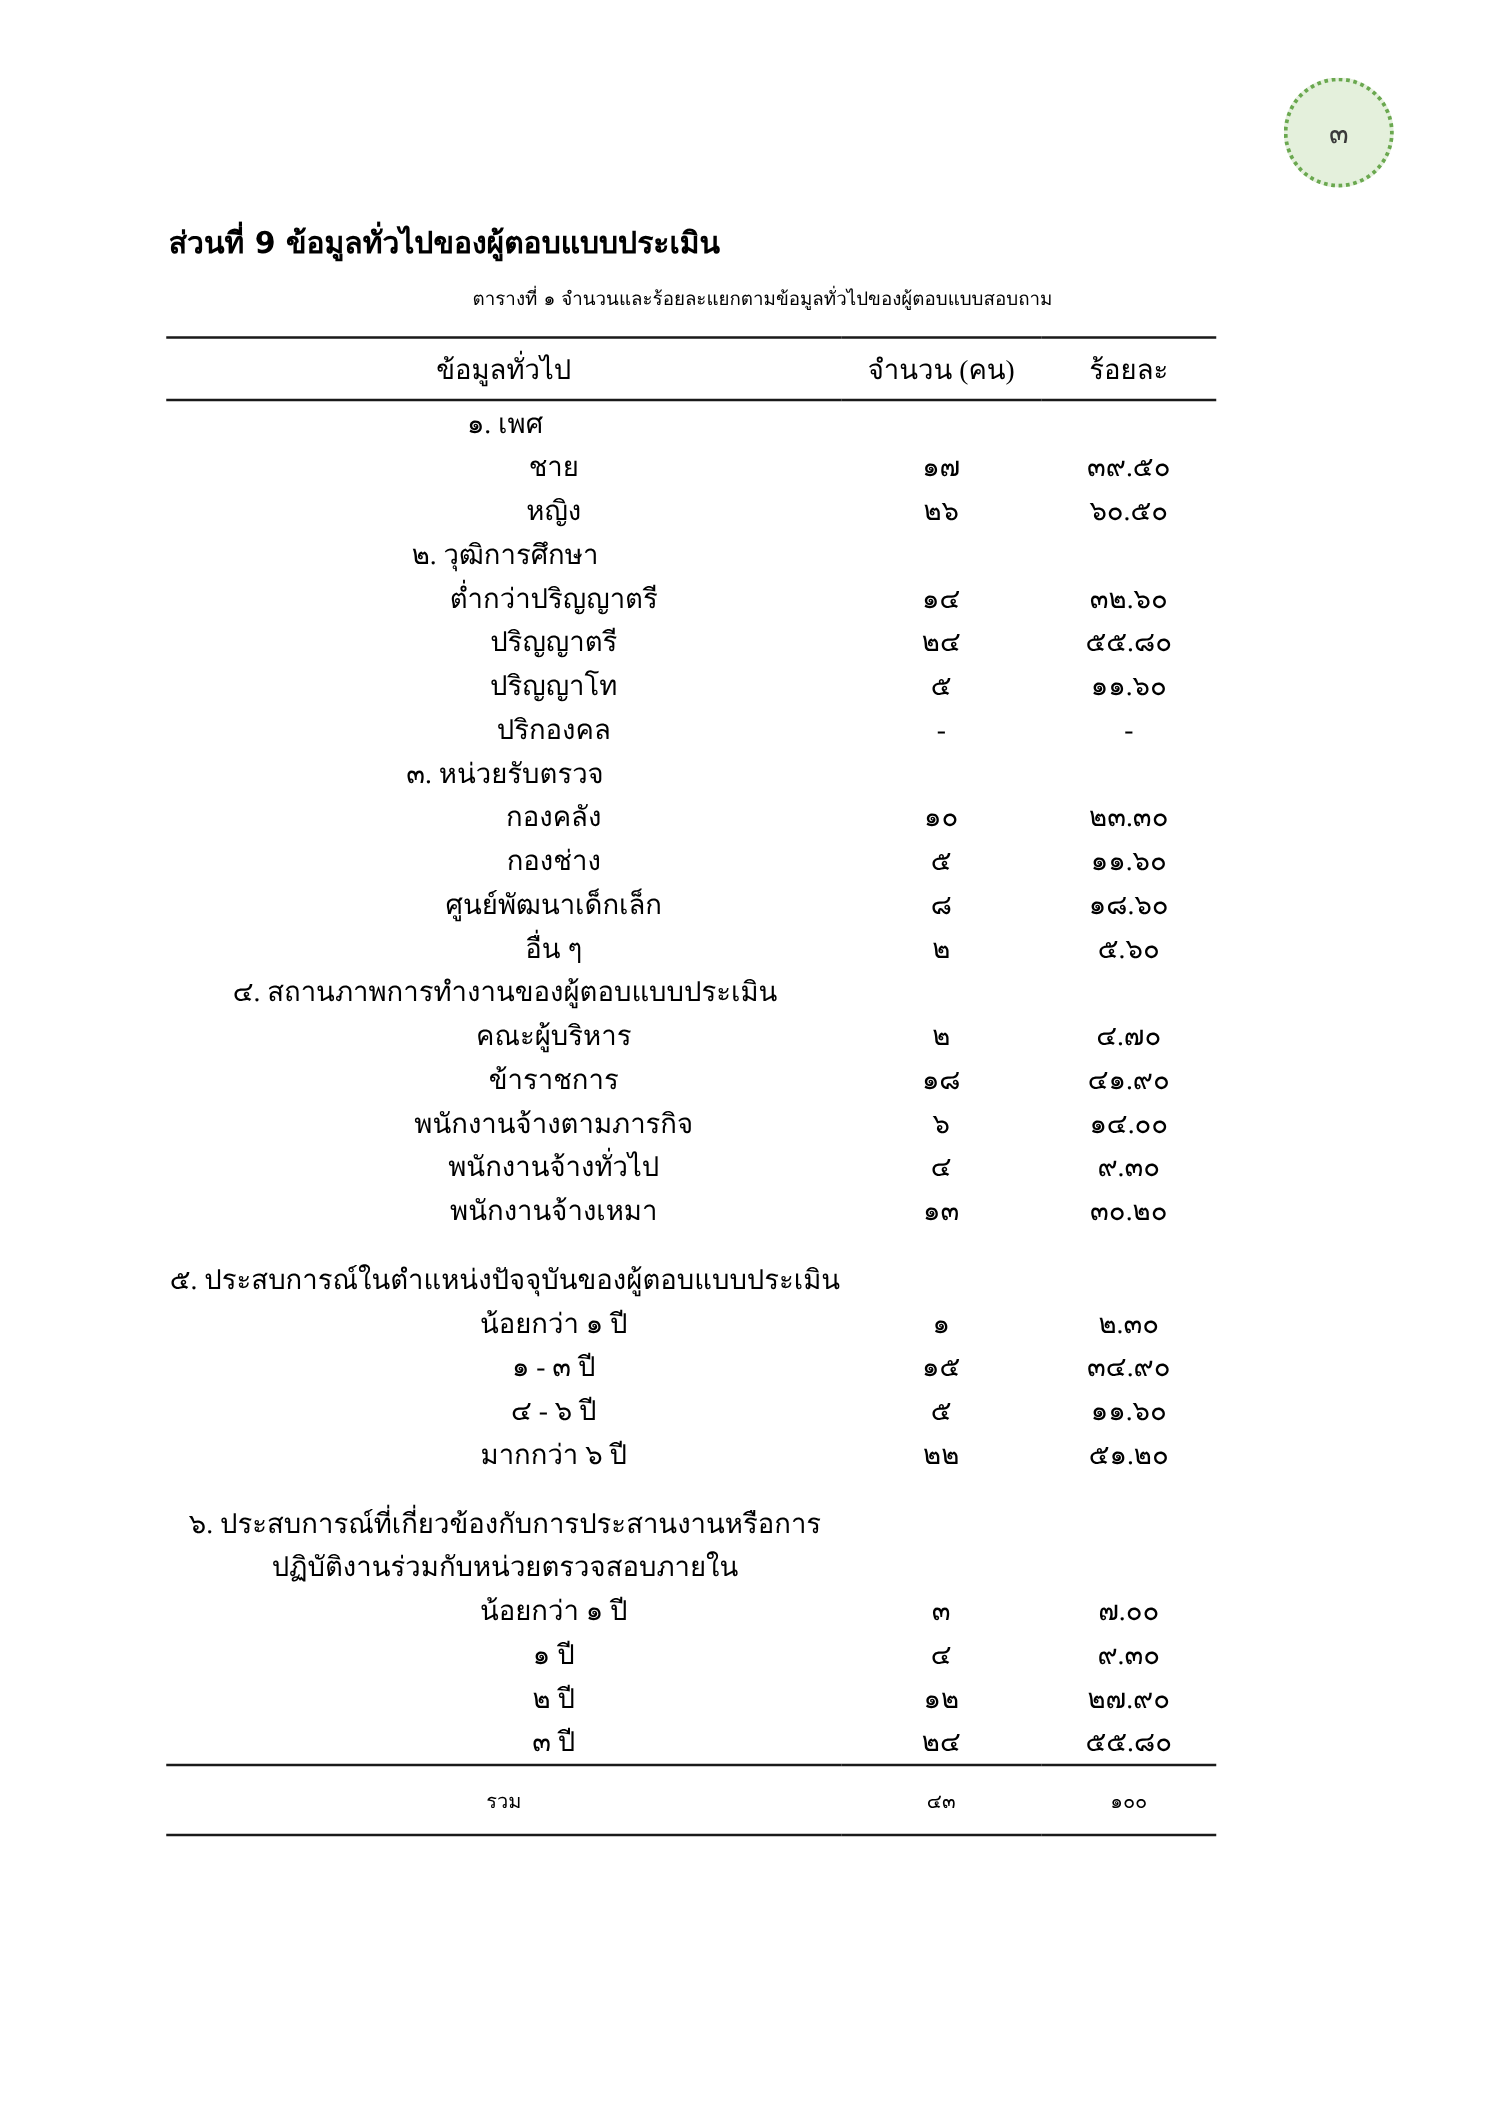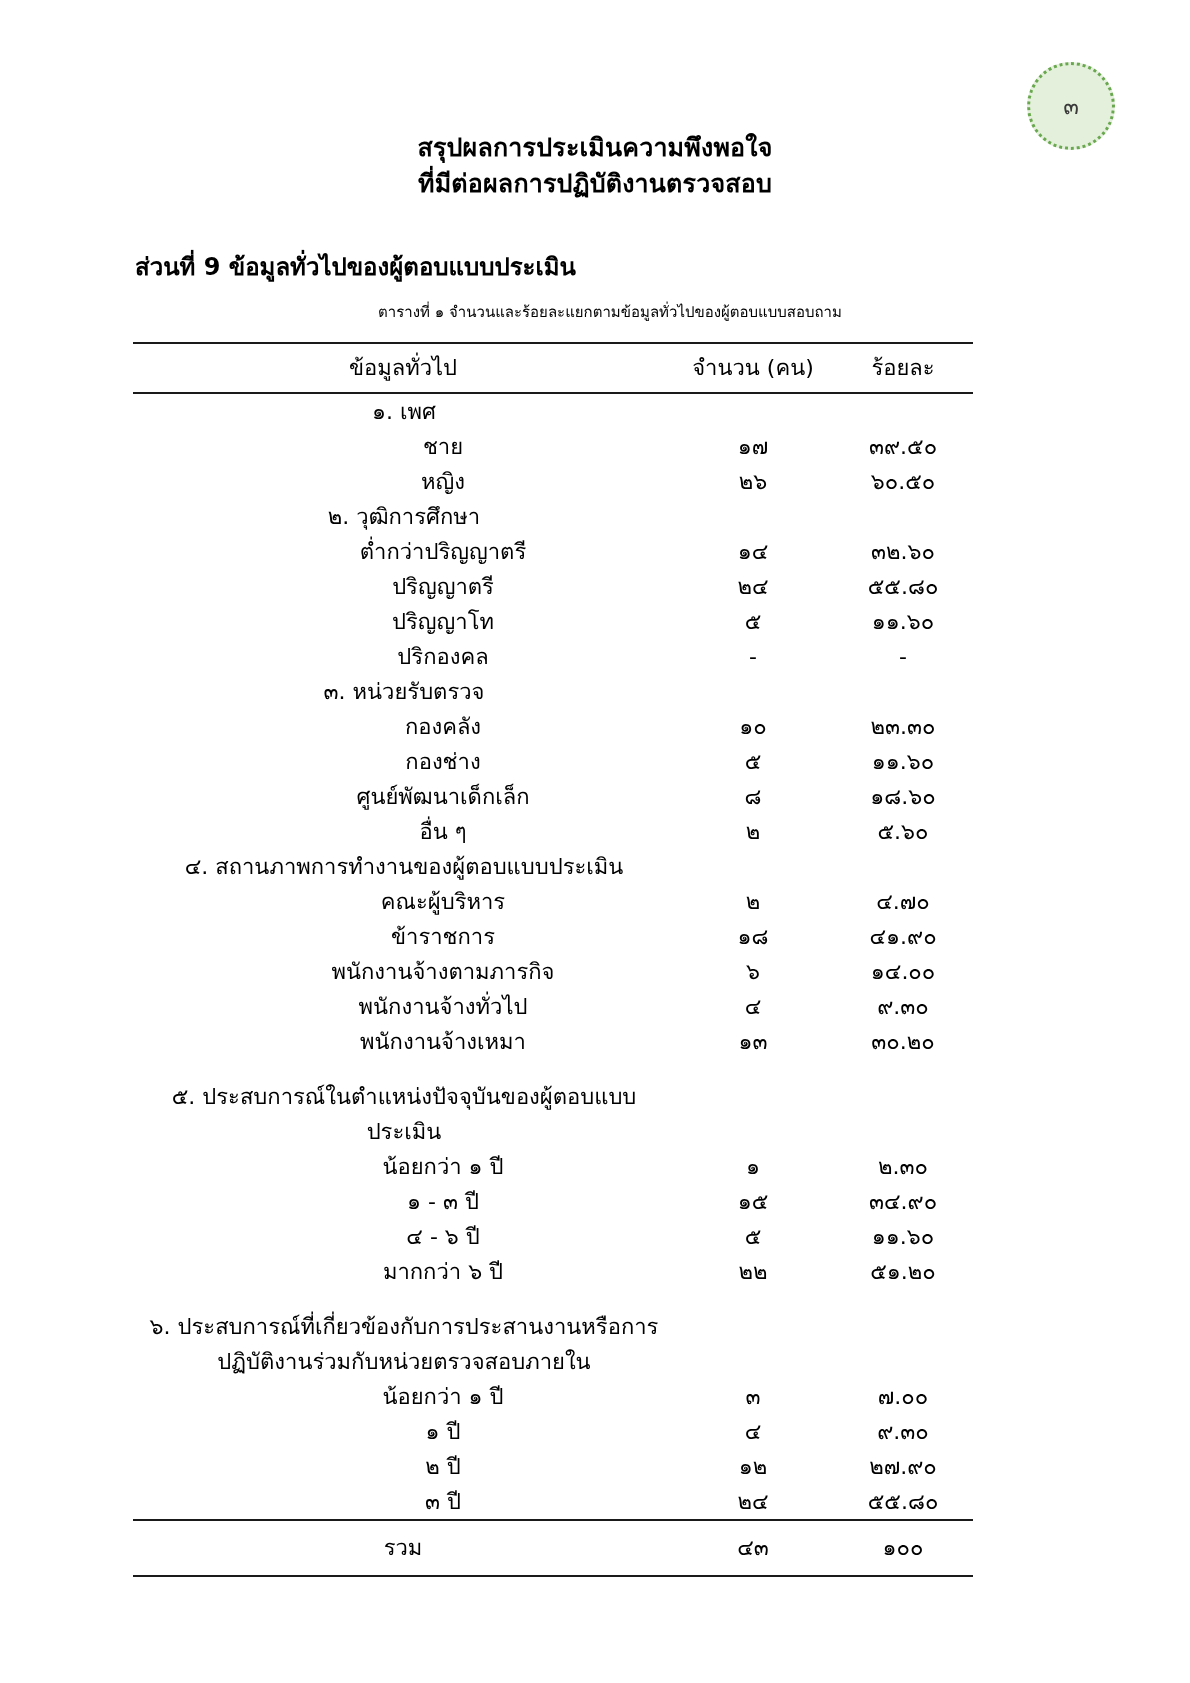--- a/index.html
+++ b/index.html
@@ -65,20 +65,21 @@
     font-size: 15px;
     margin: 14px 0 0 30px;
   }
 
   table.data {
     border-collapse: collapse;
     width: 840px;
     margin: 18px auto 0 auto;
     margin-left: 133px;
     font-size: 22px;
+    font-family: Liberation Serif, serif;
   }
   table.data th, table.data td {
     padding: 0;
     font-weight: normal;
     vertical-align: middle;
   }
 
   .rule-top   { border-top: 2.5px solid #1a1a1a; }
   .rule-mid   { border-bottom: 2px solid #1a1a1a; }
   .rule-bot   { border-top: 2px solid #1a1a1a; }
@@ -94,38 +95,34 @@
 
   tbody td { height: 35px; }
   td.label   { text-align: center; padding-left: 2px; }
   td.count   { text-align: center; }
   td.pct     { text-align: center; }
 
   tr.group td.label  { padding-left: 2px; }
   tr.item  td.label  { padding-left: 80px; }
   tr.spacer td { height: 20px; }
 
-  tr.total td { height: 54px; font-size: 22px; }
+  tr.total td { height: 54px; font-size: 16px; }
   tr.total td.label { text-align: center; padding-left: 0; }
 </style>
 </head>
 <body>
 
 <div class="page">
 
   <div class="page-badge">
     <span>๓</span>
   </div>
 
   <div class="content">
 
-    <div class="doc-title">
-      <span>สรุปผลการประเมินความพึงพอใจ</span>
-      <span class="line2">ที่มีต่อผลการปฏิบัติงานตรวจสอบ</span>
-    </div>
 
     <div class="section-head">ส่วนที่ 9 ข้อมูลทั่วไปของผู้ตอบแบบประเมิน</div>
 
     <div class="table-caption">ตารางที่ ๑ จำนวนและร้อยละแยกตามข้อมูลทั่วไปของผู้ตอบแบบสอบถาม</div>
 
     <table class="data">
       <thead>
         <tr class="rule-top rule-mid">
           <th class="col-label">ข้อมูลทั่วไป</th>
           <th class="col-count">จำนวน (คน)</th>

